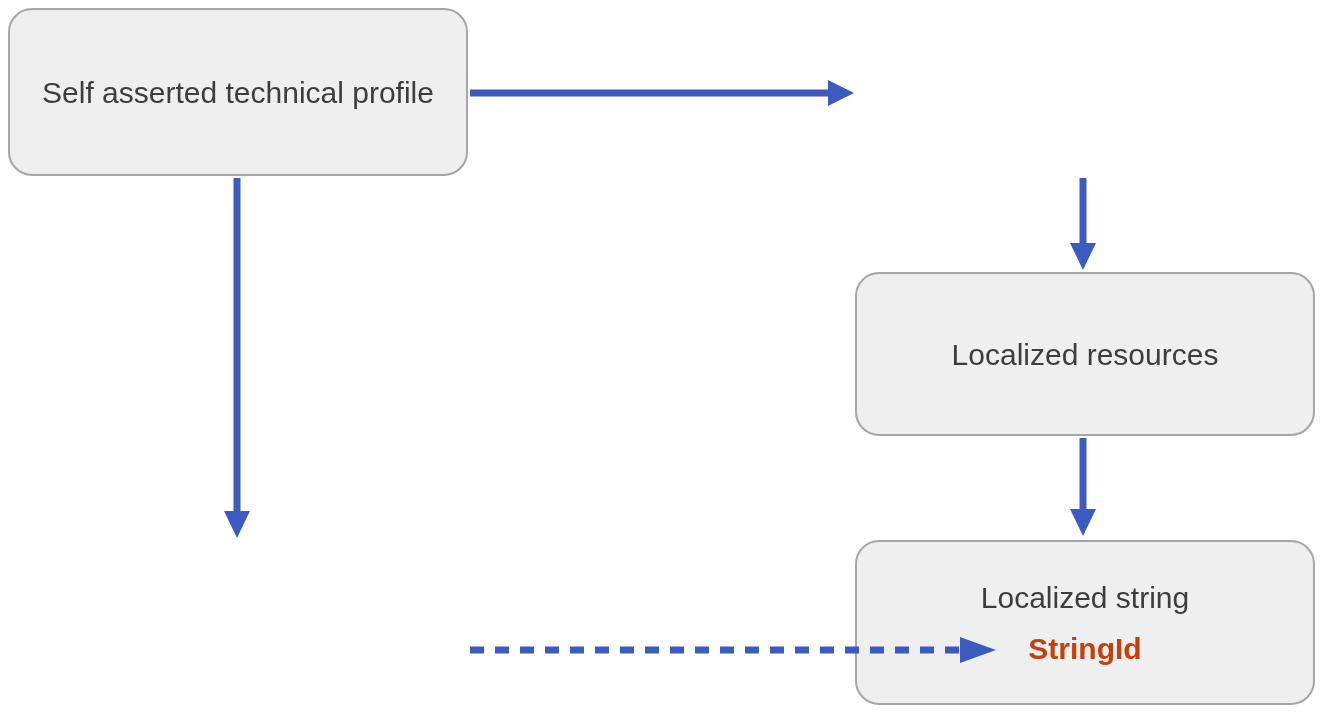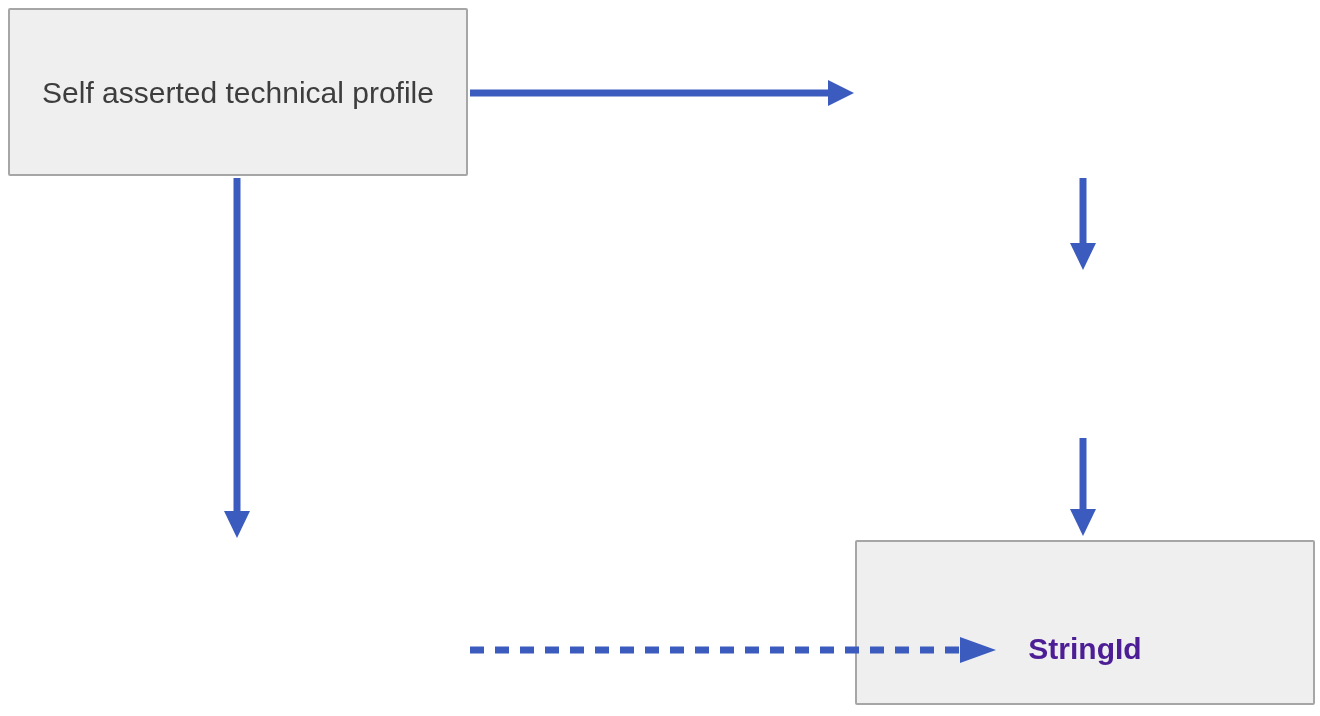--- a/index.html
+++ b/index.html
@@ -40,33 +40,33 @@
   }
   .arrows-layer .head {
     fill: var(--arrow);
     stroke: none;
   }
   .node {
     position: absolute;
     z-index: 1;
     background: var(--node-fill);
     border: 2px solid var(--node-border);
-    border-radius: 2px;
+    border-radius: 24px;
     display: flex;
     align-items: center;
     justify-content: center;
     text-align: center;
     color: var(--text);
     font-size: 30px;
     line-height: 1.7;
     padding: 0 14px;
   }
   .node strong {
     font-weight: bold;
-    color: #4c1d95;
+    color: #c2410c;
   }
   .node-tl { left: 8px;   top: 8px;   width: 460px; height: 168px; }
   .node-tr { left: 855px; top: 10px;  width: 460px; height: 166px; }
   .node-mr { left: 855px; top: 272px; width: 460px; height: 164px; }
   .node-bl { left: 8px;   top: 540px; width: 460px; height: 165px; }
   .node-br { left: 855px; top: 540px; width: 460px; height: 165px; }
 </style>
 </head>
 <body>
 
@@ -98,22 +98,25 @@
       <line class="shaft dashed" x1="470" y1="650" x2="962" y2="650"></line>
       <polygon class="head" points="960,637 996,650 960,663"></polygon>
     </g>
   </svg>
 
   <div class="node node-tl">
     <div class="node-label">Self asserted technical profile</div>
   </div>
 
 
+  <div class="node node-mr">
+    <div class="node-label">Localized resources</div>
+  </div>
 
 
   <div class="node node-br">
     <div class="node-label">
-      <br>
+      <span>Localized string</span><br>
       <strong>StringId</strong>
     </div>
   </div>
 
 </div>
 
 </body></html>

